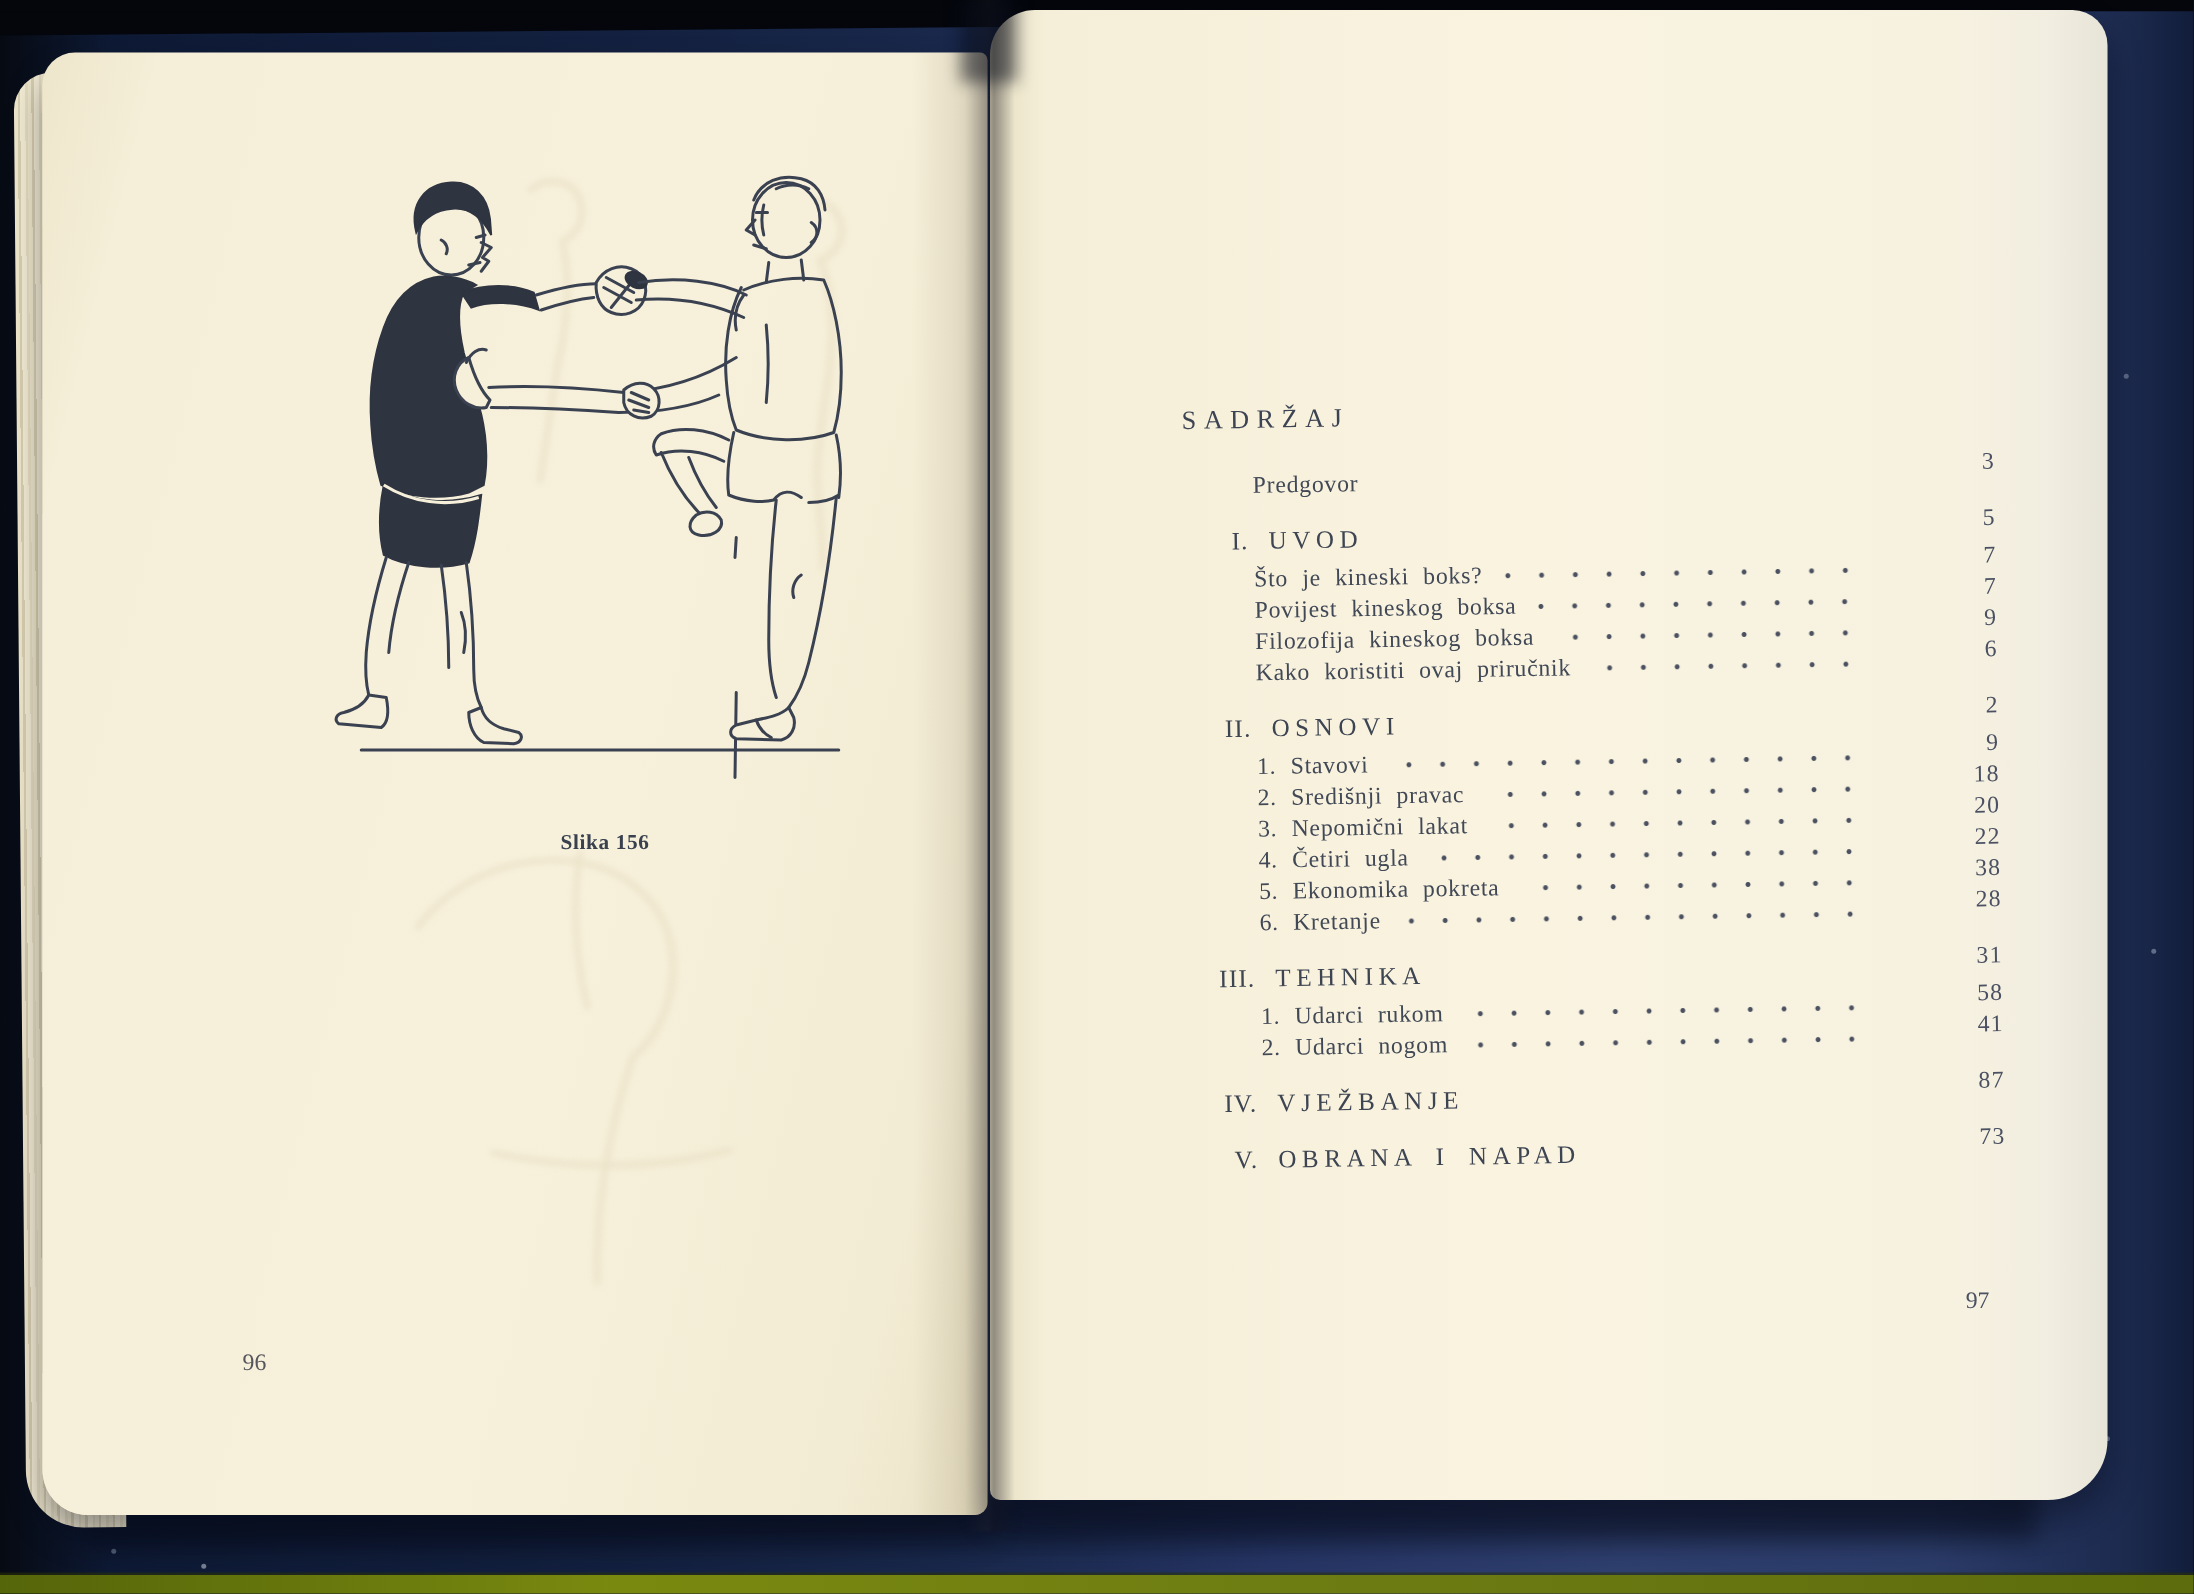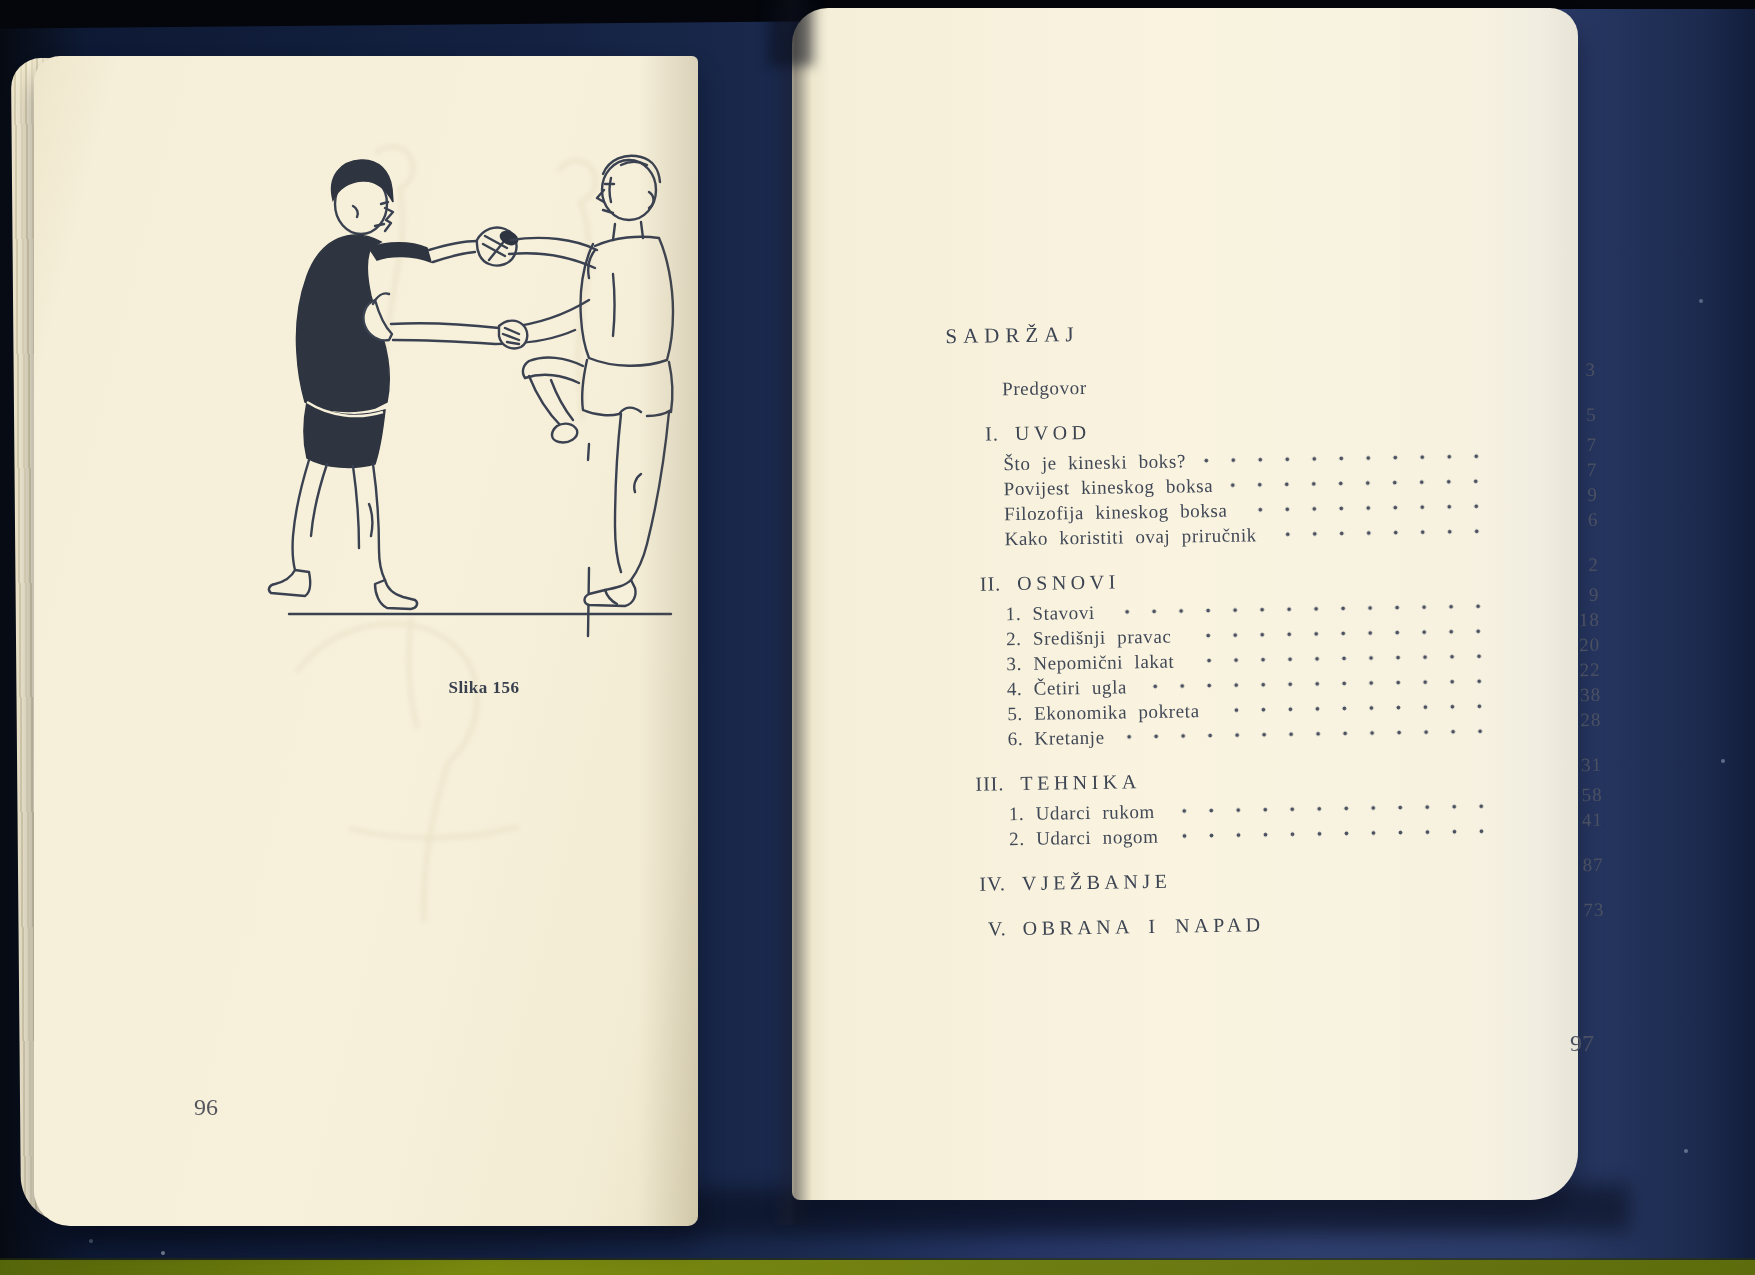--- a/index.html
+++ b/index.html
@@ -19,41 +19,41 @@
     box-shadow:90px 1240px 0 1px rgba(205,215,235,.45),42px 1100px 0 1px rgba(205,215,235,.4),
       1700px 300px 0 1px rgba(205,215,235,.35),1722px 760px 0 1px rgba(205,215,235,.4),
       162px 1252px 0 1px rgba(225,235,245,.5),1685px 1150px 0 1px rgba(205,215,235,.4),
       30px 352px 0 1px rgba(205,215,235,.3),55px 692px 0 1px rgba(205,215,235,.35);}
   .book-shadow{position:absolute;left:70px;top:1188px;width:1560px;height:48px;z-index:2;
     background:rgba(6,11,26,.55);filter:blur(10px);transform:rotate(-0.3deg);}
   .page-stack{position:absolute;left:16px;top:58px;width:80px;height:1164px;z-index:3;
     border-radius:30px 0 0 46px;transform:rotate(-0.5deg);
     background:repeating-linear-gradient(90deg,#efe7cd 0 3px,#d8cfb1 3px 5px,#f3ecd4 5px 9px,#e6ddc0 9px 11px);}
   .page{position:absolute;z-index:4;}
-  .page-left{left:34px;top:56px;width:664px;height:1170px;
+  .page-left{left:34px;top:42px;width:756px;height:1170px;
     border-radius:26px 6px 10px 36px;
     background:linear-gradient(104deg,#eee6cb 0%,#f5eed8 9%,#f7f0db 55%,#f3ecd4 88%,#e9e1c5 100%);
     box-shadow:0 16px 26px rgba(4,8,20,.4);}
   .page-left::after{content:"";position:absolute;right:0;top:0;width:60px;height:100%;
     border-radius:0 6px 10px 0;
     background:linear-gradient(90deg,rgba(110,95,60,0),rgba(108,94,62,.20));}
-  .page-right{left:792px;top:8px;width:786px;height:1192px;
+  .page-right{left:792px;top:8px;width:894px;height:1192px;
     border-radius:36px 28px 48px 8px;
     background:linear-gradient(90deg,#d9d1b5 0%,#ece5cb 2%,#f5efd9 5%,#f9f3e0 48%,#f7f2e0 86%,#f1ede0 95%,#e7e4d8 100%);
     box-shadow:0 16px 26px rgba(4,8,20,.4);}
   .gutter{position:absolute;left:772px;top:0;width:40px;height:1225px;z-index:6;pointer-events:none;
     background:linear-gradient(90deg,rgba(20,22,35,0) 0%,rgba(45,42,50,.22) 45%,rgba(22,22,34,.38) 58%,rgba(20,22,35,0) 100%);}
   .gutter-top{position:absolute;left:768px;top:0;width:46px;height:66px;z-index:6;pointer-events:none;
     background:rgba(8,12,24,.5);filter:blur(6px);}
   
   .ghosts{position:absolute;inset:0;pointer-events:none;opacity:.55;filter:blur(2.5px);}
   .illus{position:absolute;left:219px;top:88px;width:440px;height:500px;}
   .caption{position:absolute;left:385px;top:622px;width:130px;text-align:center;
     font-size:17px;font-weight:bold;letter-spacing:.5px;color:#39414f;}
-  .pn{position:absolute;font-size:24px;color:#56565e;}
+  .pn{position:absolute;font-size:19px;color:#56565e;}
   .pn-left{left:160px;top:1038px;width:70px;text-align:left;}
   .pn-right{left:760px;top:1022px;width:60px;text-align:center;color:#4b5162;}
   
   .toc{position:absolute;left:158px;top:310px;width:650px;color:#414856;
     transform:rotate(-0.9deg);}
   .toc-title{font-size:21px;letter-spacing:6px;color:#3c4352;line-height:26px;}
   .toc-rows{margin-top:28px;}
   .toc-row{display:flex;align-items:baseline;height:25px;font-size:19px;
     word-spacing:6px;letter-spacing:.6px;line-height:25px;}
   .toc-row.section{margin-top:20px;margin-bottom:5px;font-size:20px;color:#3d4452;}

